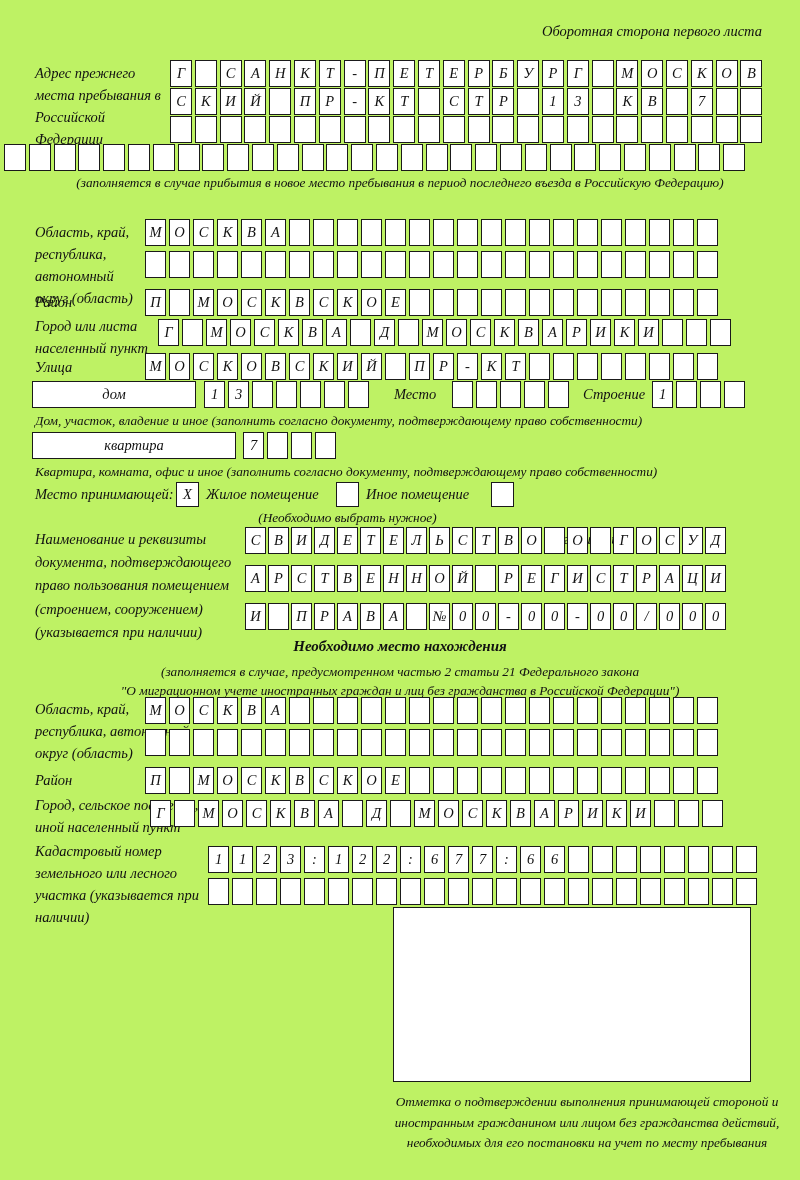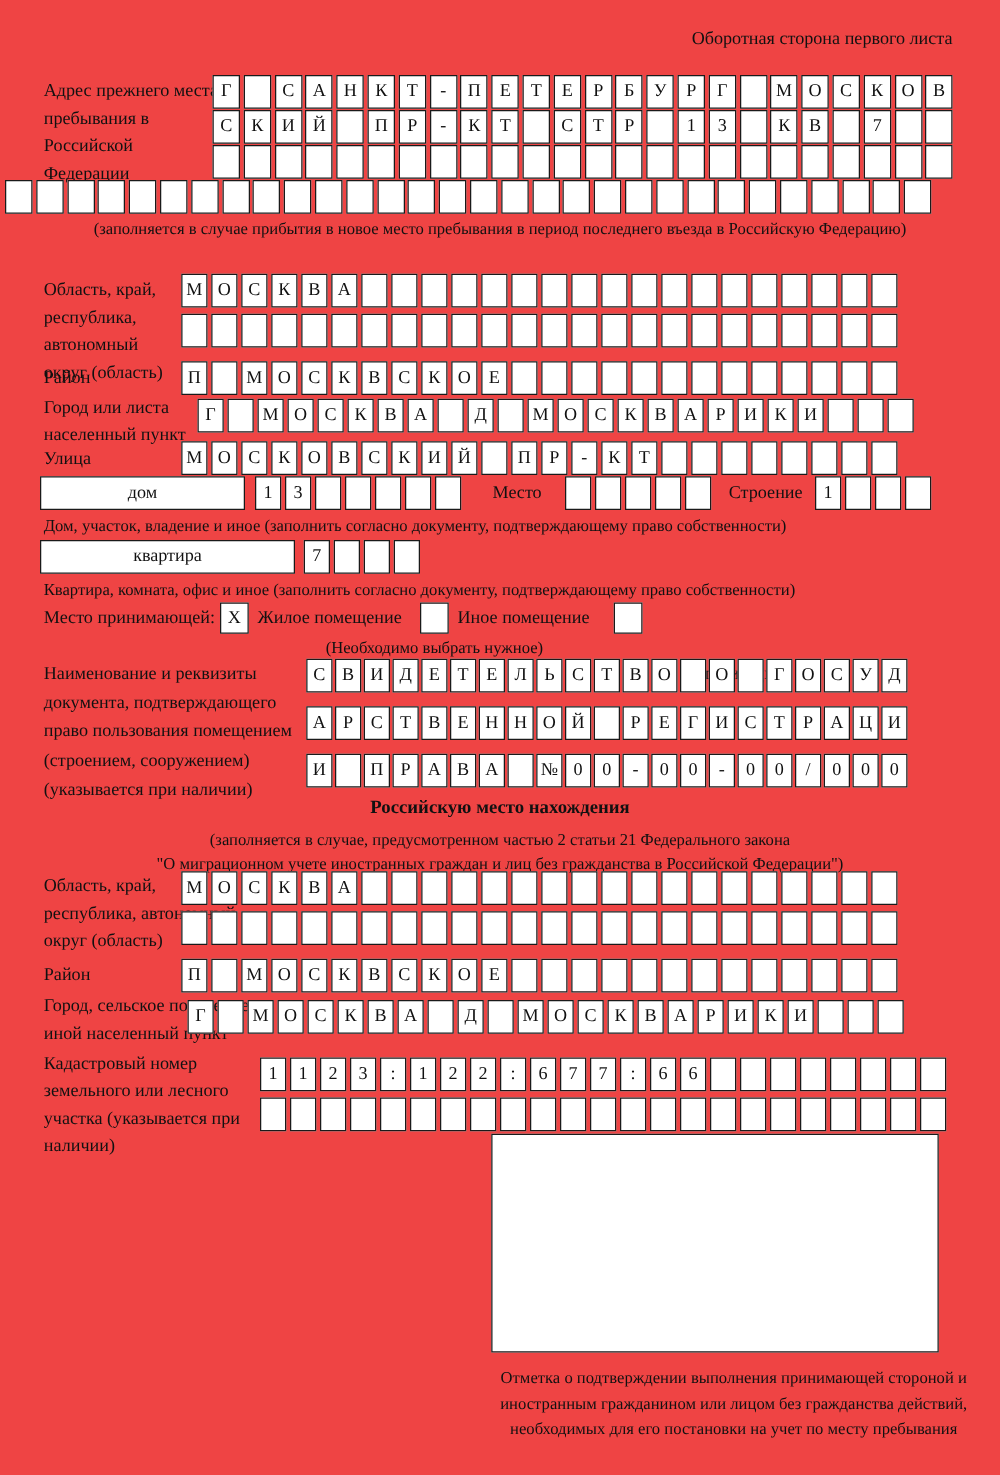--- a/index.html
+++ b/index.html
@@ -1,17 +1,17 @@
 <!DOCTYPE html>
 <html><head>
 <meta charset="utf-8">
 <style>
   html,body { margin:0; padding:0; background:#fff; }
   body { font-family:"Liberation Serif","DejaVu Serif",serif; color:#111; }
-  .page { position:relative; width:800px; height:1180px; background:#ef4444; overflow:hidden; }
+  .page { position:relative; width:800px; height:1180px; background:#bef264; overflow:hidden;font-style:italic; }
   .abs { position:absolute; }
   .label { font-size:14.5px; line-height:1.52; }
   .caption { font-size:13.3px; line-height:1.5; }
   .title { font-size:15.2px; font-weight:bold; }
   .center { left:0; width:800px; text-align:center; }
   .cellrow { position:absolute; display:flex; }
   .cell {
     flex:0 0 auto; width:20px; height:25px;
     border:1.6px solid #1a1a1a; margin-right:2.8px;
     text-align:center; font-size:14.5px; line-height:25px;
@@ -398,21 +398,21 @@
       <span class="cell">0</span>
       <span class="cell">-</span>
       <span class="cell">0</span>
       <span class="cell">0</span>
       <span class="cell">/</span>
       <span class="cell">0</span>
       <span class="cell">0</span>
       <span class="cell">0</span>
     </div>
 
-  <div class="abs title center" style="top:638px; font-size:15px;">Российскую место нахождения</div>
+  <div class="abs title center" style="top:638px; font-size:15px;">Необходимо место нахождения</div>
   <div class="abs caption center" style="top:662px;">(заполняется в случае, предусмотренном частью 2 статьи 21 Федерального закона</div>
   <div class="abs caption center" style="top:681px;">"О миграционном учете иностранных граждан и лиц без гражданства в Российской Федерации")</div>
 
   <div class="abs label" style="left:35px; top:698px; width:155px;">Область, край, республика, автономный округ (область)</div>
   <div class="cellrow srow" style="left:145px; top:697px;">
       <span class="cell">М</span>
       <span class="cell">О</span>
       <span class="cell">С</span>
       <span class="cell">К</span>
       <span class="cell">В</span>

